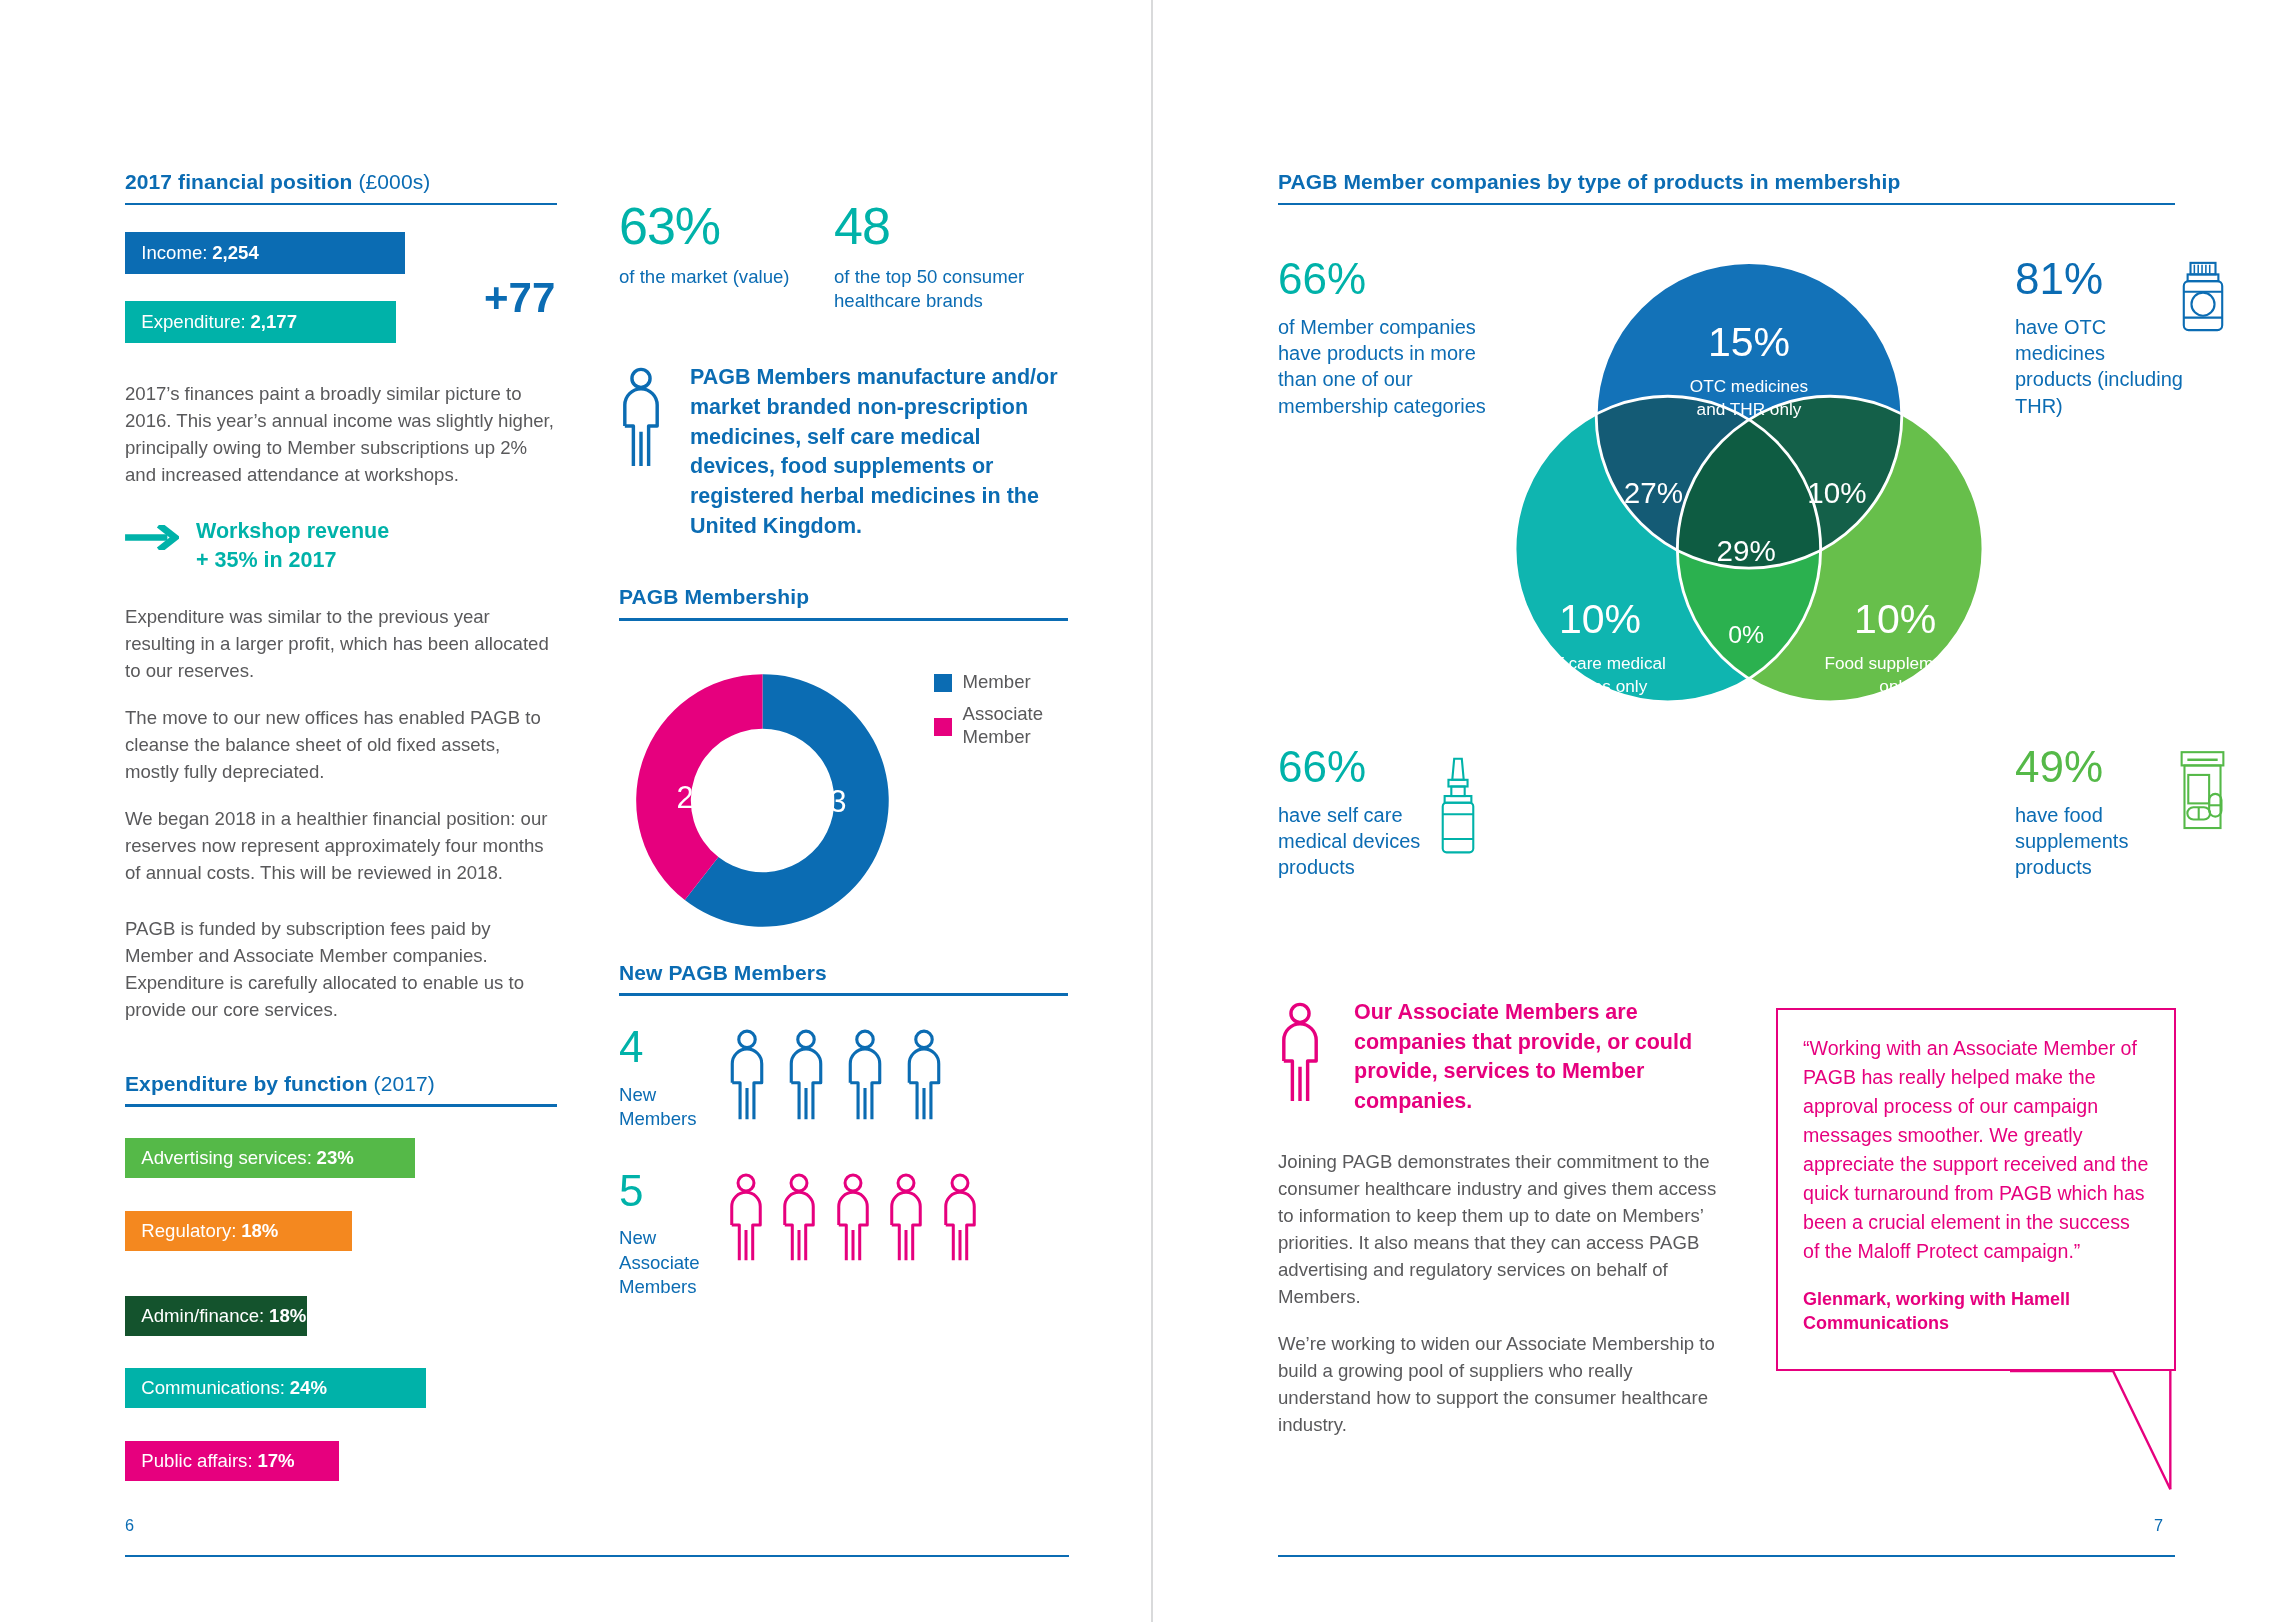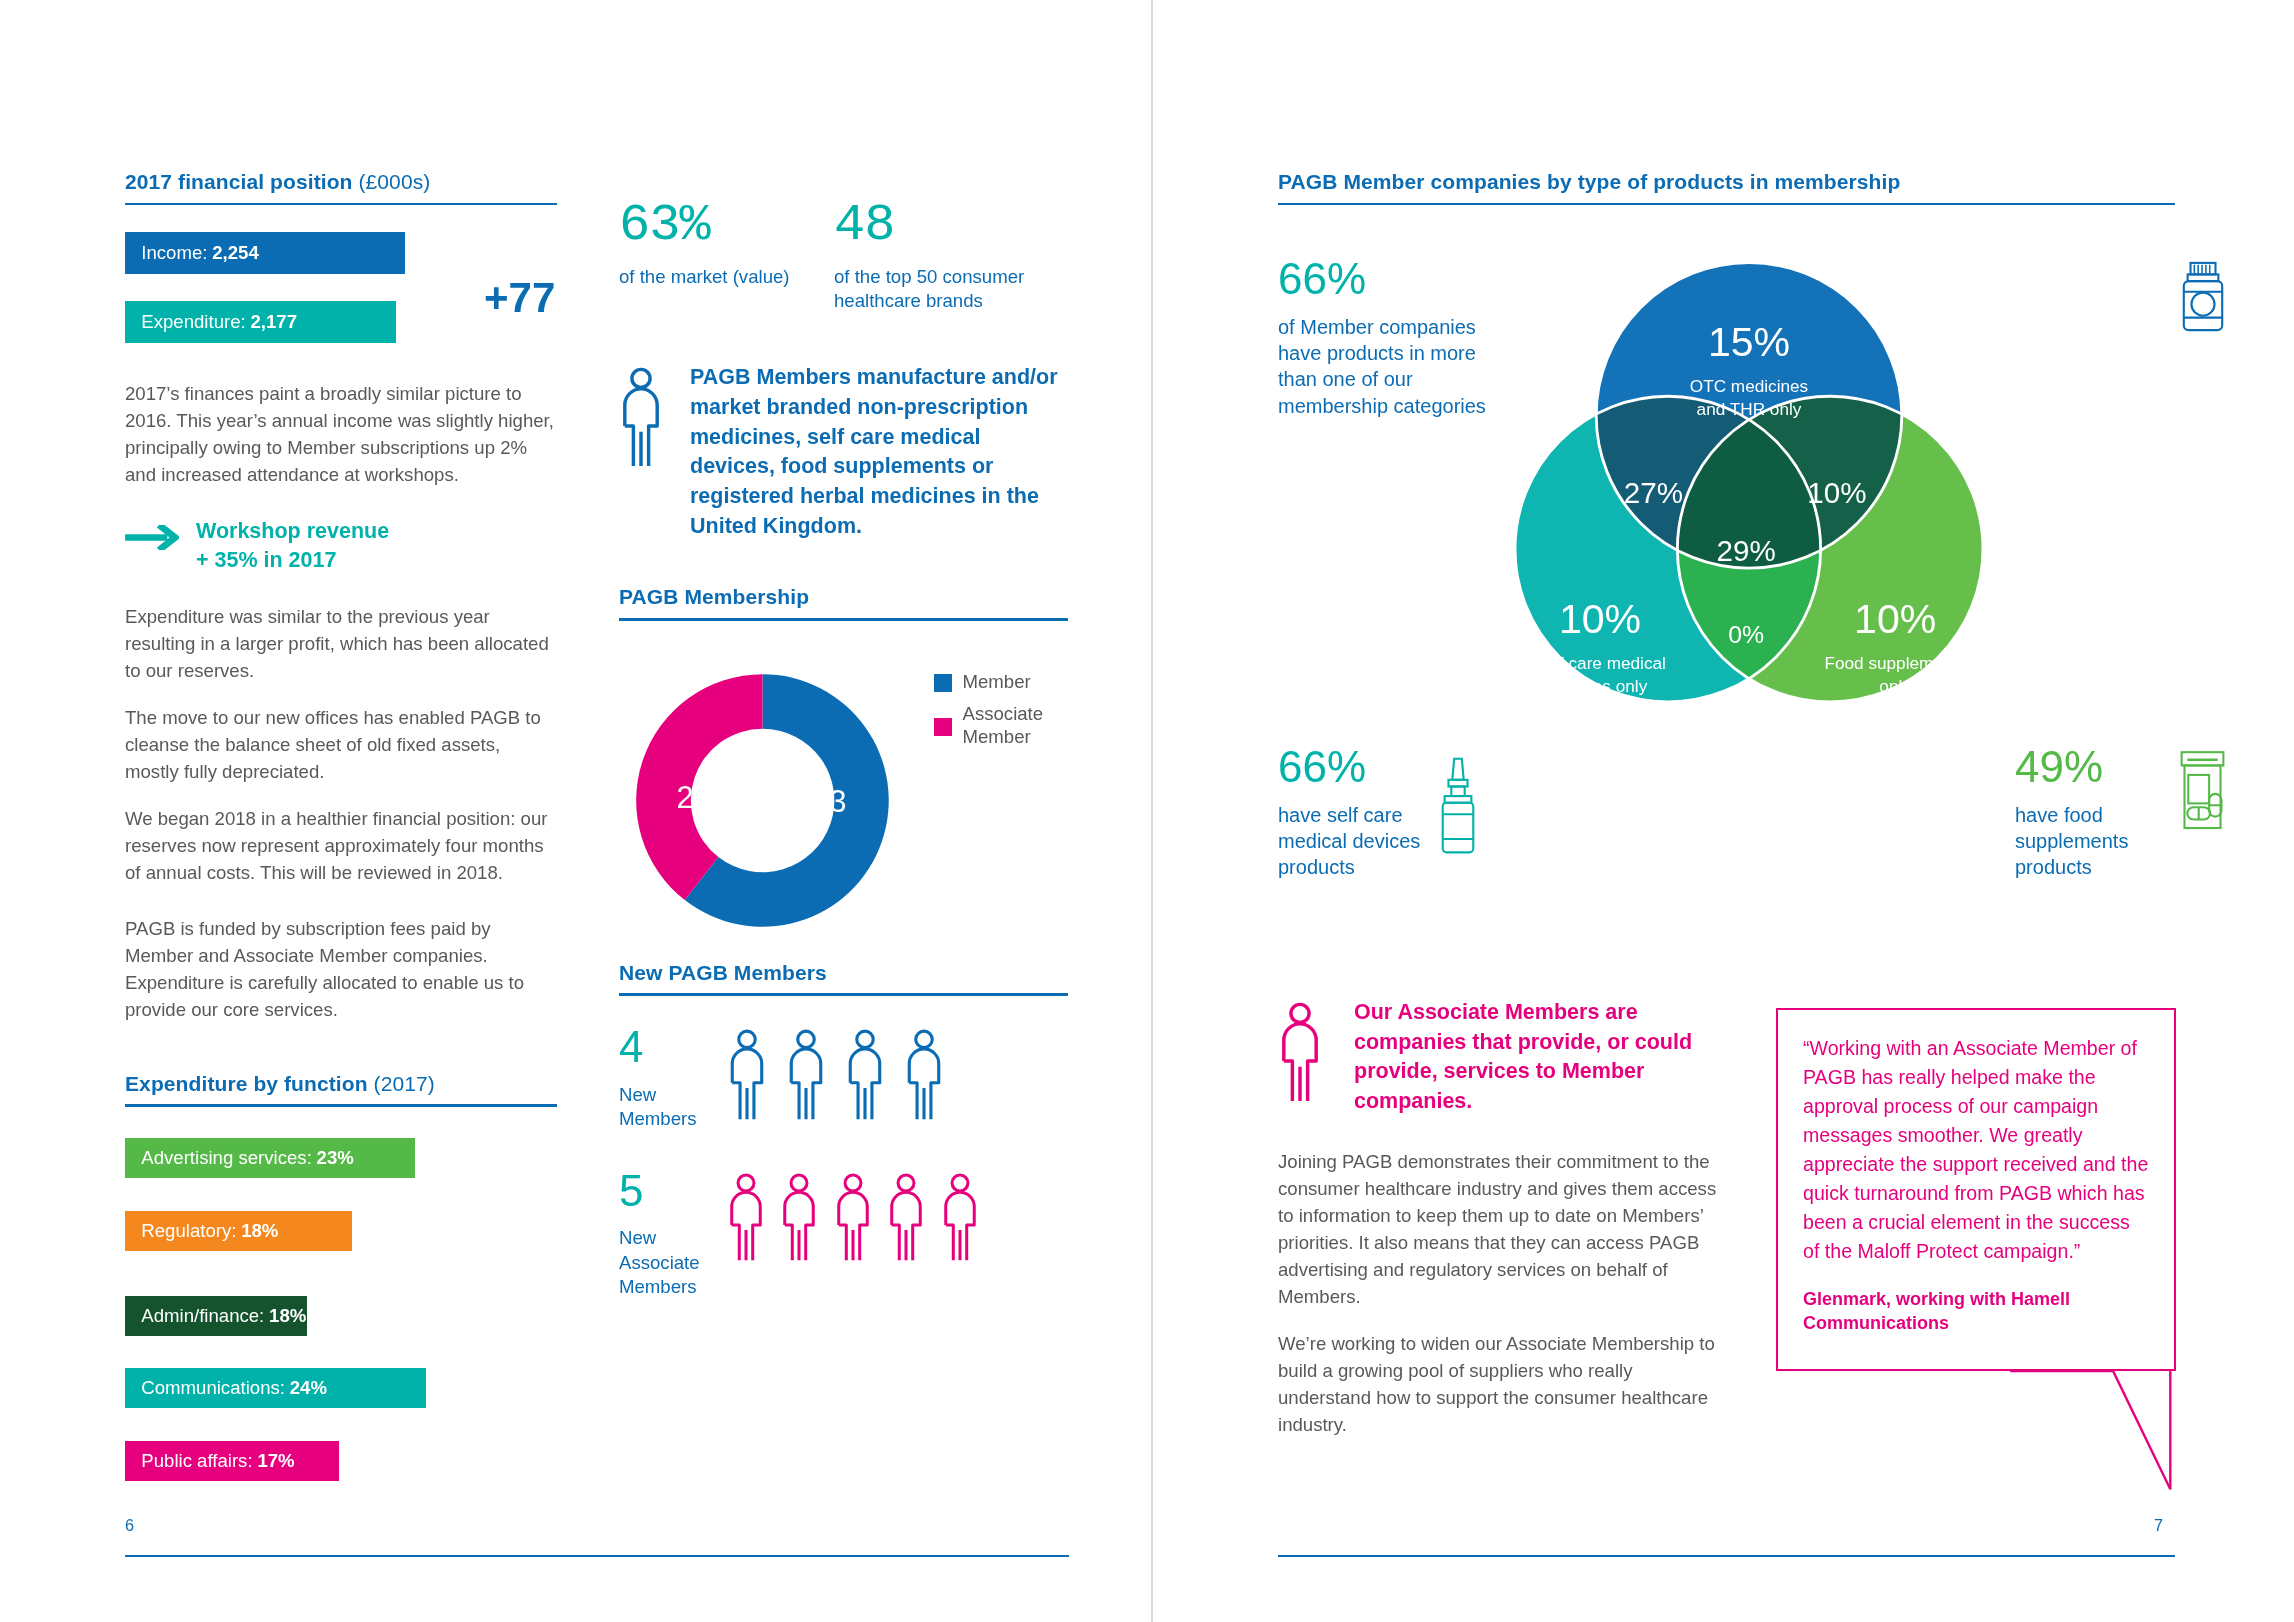--- a/index.html
+++ b/index.html
@@ -40,21 +40,21 @@
   .arrow-ico { width:71px; flex:none; padding-top:7.6px; }
   .arrow-txt { color:#00b2a9; font-size:21.5px; font-weight:bold; line-height:1.35; }
 
   .exp-bar { height:40px; display:flex; align-items:center; color:#fff; font-size:18.6px;
              padding-left:16.3px; white-space:nowrap; margin-top:27px; }
   .exp-bar b { font-weight:bold; margin-left:4.8px; }
 
   
   .stat-row { display:flex; margin-top:29px; }
   .stat { }
-  .stat .big { color:#00b2a9; font-size:52px; font-weight:normal; line-height:1.05; letter-spacing:-1px;font-family:Liberation Mono, monospace; }
+  .stat .big { color:#00b2a9; font-size:52px; font-weight:normal; line-height:1.05; letter-spacing:-1px; }
   .stat .sub { color:#0b6cb3; font-size:18.6px; line-height:1.3; margin-top:11.5px; }
 
   .manu-row { display:flex; margin-top:50px; }
   .manu-txt { color:#0b6cb3; font-size:21.5px; font-weight:bold; line-height:1.38; }
 
   .donut-wrap { position:relative; margin-top:36px; height:287px; }
   .legend { position:absolute; left:315px; top:13.4px; }
   .legend-item { display:flex; align-items:center; margin-bottom:8.6px; }
   .legend-sw { width:18px; height:18px; flex:none; margin-right:10.5px; margin-top:2.9px; }
   .legend-lb { color:#59595b; font-size:18.6px; line-height:1.25; }
@@ -351,20 +351,24 @@
       <text x="443" y="436" fill="#fff" font-size="18" text-anchor="middle" font-family="Liberation Sans, sans-serif">Food supplements</text>
       <text x="443" y="460" fill="#fff" font-size="18" text-anchor="middle" font-family="Liberation Sans, sans-serif">only</text>
     </svg>
   </div>
 
   <div class="vstat" style="left:1278px;top:256px;">
     <div class="num" style="color:#00b2a9;">66%</div>
     <div class="txt">of Member companies have products in more than one of our membership categories</div>
   </div>
 
+  <div class="vstat" style="left:2015px;top:256px;width:172px;">
+    <div class="num" style="color:#0b6cb3;">81%</div>
+    <div class="txt">have OTC medicines products (including THR)</div>
+  </div>
   <div style="position:absolute;left:2178px;top:260px;">
     <svg width="50" height="73" viewBox="0 0 52 76">
       <rect x="13" y="3" width="26" height="12" fill="none" stroke="#0b6cb3" stroke-width="2.2"></rect>
       <path d="M17 5 V14 M21 5 V14 M25 5 V14 M29 5 V14 M33 5 V14" stroke="#0b6cb3" stroke-width="1.6"></path>
       <rect x="10" y="15" width="32" height="7" fill="none" stroke="#0b6cb3" stroke-width="2.2"></rect>
       <rect x="6" y="22" width="40" height="51" rx="5" fill="none" stroke="#0b6cb3" stroke-width="2.2"></rect>
       <path d="M6 33 H46 M6 60 H46" stroke="#0b6cb3" stroke-width="2.2"></path>
       <circle cx="26" cy="46" r="12" fill="none" stroke="#0b6cb3" stroke-width="2.2"></circle>
     </svg>
   </div>

